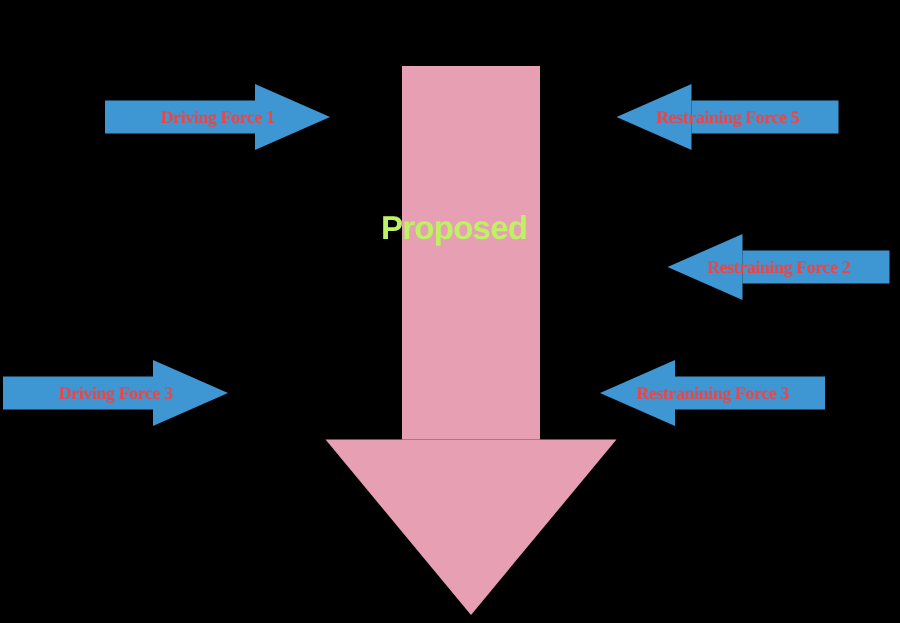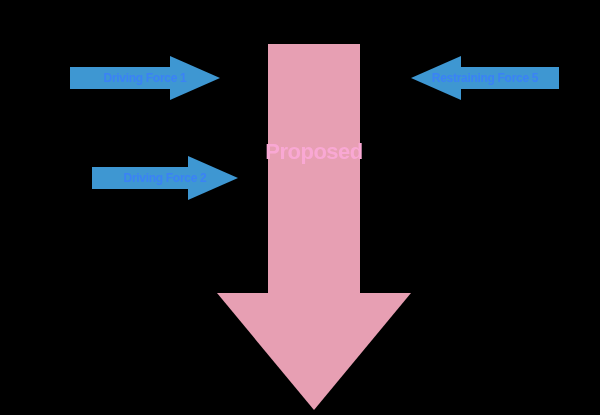--- a/index.html
+++ b/index.html
@@ -48,25 +48,26 @@
   }
   .arrow .label {
     position: absolute;
     left: 0;
     right: 0;
     top: 0;
     bottom: 0;
     display: flex;
     align-items: center;
     justify-content: center;
-    color: #3b82f6;
+    color: #ef4444;
     font-size: 12px;
     font-weight: bold;
     letter-spacing: -0.3px;
     white-space: nowrap;
+    font-family: Liberation Serif, serif;
   }
 
   
   .change-body {
     position: absolute;
     left: 268px;
     top: 44px;
     width: 92px;
     height: 249px;
     background: #E79FB3;
@@ -79,22 +80,21 @@
     height: 0;
     border-left: 97.5px solid transparent;
     border-right: 97.5px solid transparent;
     border-top: 117px solid #E79FB3;
   }
   .change-label {
     position: absolute;
     left: 254px;
     top: 140px;
     width: 120px;
-    text-align: center;
-    color: #f9a8d4;
+    color: #bef264;
     font-size: 22px;
     font-weight: bold;
     line-height: 24px;
     letter-spacing: -0.5px;
   }
 </style>
 </head>
 <body>
 
 <div class="canvas">
@@ -104,28 +104,38 @@
   <div class="change-label">
     <div>Proposed</div>
   </div>
 
   <div class="arrow" style="left:70px; top:56px; width:150px;">
     <div class="body" style="left:0; width:100px;"></div>
     <div class="head-right" style="left:100px;"></div>
     <div class="label">Driving Force 1</div>
   </div>
 
-  <div class="arrow" style="left:92px; top:156px; width:146px;">
-    <div class="body" style="left:0; width:96px;"></div>
-    <div class="head-right" style="left:96px;"></div>
-    <div class="label">Driving Force 2</div>
+
+  <div class="arrow" style="left:2px; top:240px; width:150px;">
+    <div class="body" style="left:0; width:100px;"></div>
+    <div class="head-right" style="left:100px;"></div>
+    <div class="label">Driving Force 3</div>
   </div>
-
 
   <div class="arrow" style="left:411px; top:56px; width:148px;">
     <div class="head-left"></div>
     <div class="body" style="left:50px; width:98px;"></div>
     <div class="label">Restraining Force 5</div>
   </div>
 
+  <div class="arrow" style="left:445px; top:156px; width:148px;">
+    <div class="head-left"></div>
+    <div class="body" style="left:50px; width:98px;"></div>
+    <div class="label">Restraining Force 2</div>
+  </div>
 
+  <div class="arrow" style="left:400px; top:240px; width:150px;">
+    <div class="head-left"></div>
+    <div class="body" style="left:50px; width:100px;"></div>
+    <div class="label">Restranining Force 3</div>
+  </div>
 
 </div>
 
 </body></html>

